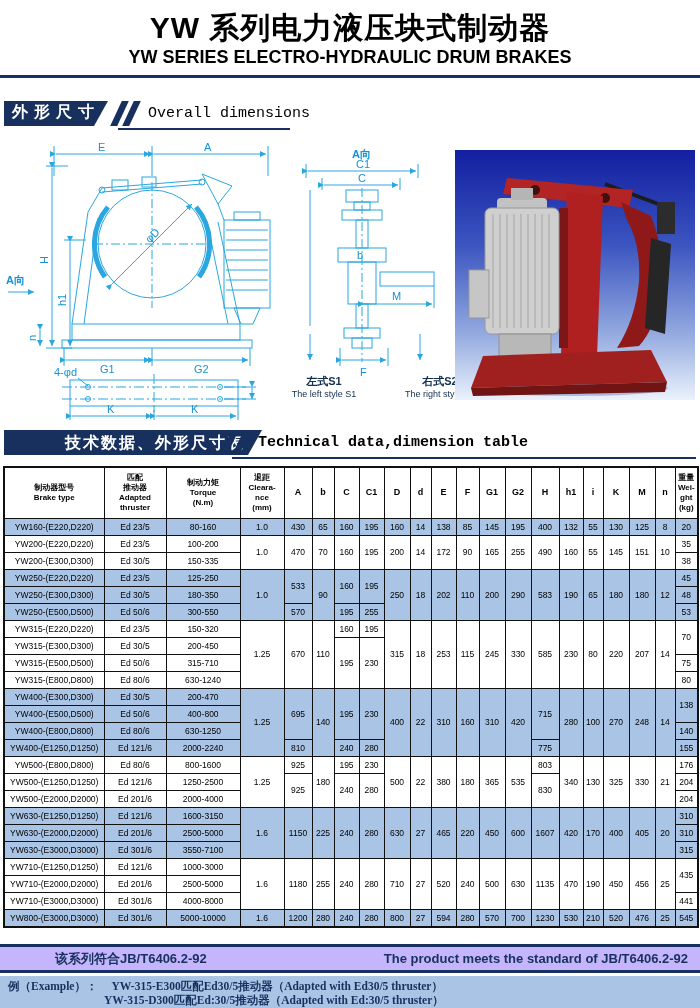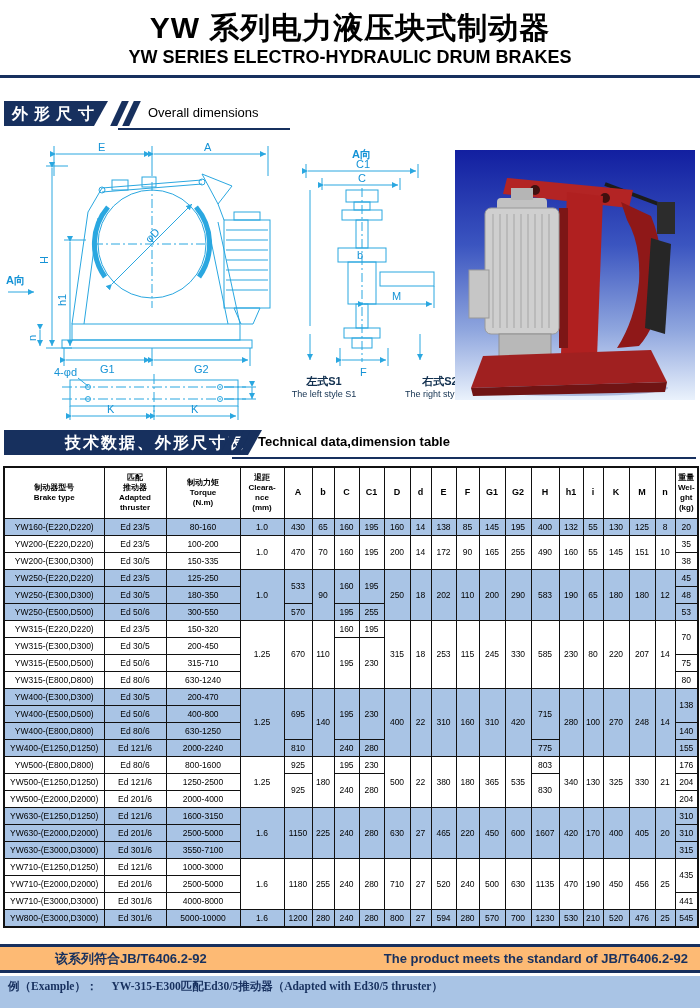--- a/index.html
+++ b/index.html
@@ -12,24 +12,24 @@
   #page-subtitle{position:absolute;top:47px;left:0;width:700px;text-align:center;
                  font-size:18px;font-weight:bold;}
   #title-rule{position:absolute;top:75px;left:0;width:700px;height:3px;background:#17305e;}
 
   
   .badge{position:absolute;height:25px;background:#17305e;color:#fff;
          font-family:"Liberation Serif","DejaVu Serif",serif;font-weight:bold;
          font-size:16px;line-height:25px;text-align:center;
          clip-path:polygon(0 0,100% 0,calc(100% - 14px) 100%,0 100%);}
   .stripe{position:absolute;width:7px;height:25px;background:#17305e;transform:skewX(-25deg);}
-  .sec-en{position:absolute;font-family:Liberation Sans, sans-serif;font-size:13px;}
+  .sec-en{position:absolute;font-family:Liberation Mono, monospace;font-size:15px;}
   .sec-line{position:absolute;height:2px;background:#17305e;}
 
-  #sec1-badge{top:101px;left:4px;width:104px;letter-spacing:6px;}
+  #sec1-badge{top:101px;left:4px;width:104px;letter-spacing:6px;font-family:Liberation Mono, monospace;}
   #sec1-s1{top:101px;left:116px;} #sec1-s2{top:101px;left:128px;}
   #sec1-en{top:105px;left:148px;}
   #sec1-line{top:128px;left:118px;width:172px;}
 
   #sec2-badge{top:430px;left:4px;width:214px;letter-spacing:2px;padding-left:44px;}
   #sec2-s1{top:430px;left:226px;} #sec2-s2{top:430px;left:238px;}
   #sec2-en{top:434px;left:258px;font-weight:bold;}
   #sec2-line{top:457px;left:232px;width:464px;}
 
   
@@ -52,21 +52,21 @@
   #spec-table{position:absolute;left:3px;top:466px;width:694px;
               border-collapse:collapse;table-layout:fixed;border:2px solid #111;}
   #spec-table th,#spec-table td{border:1px solid #111;text-align:center;vertical-align:middle;
               padding:0;overflow:hidden;}
   #spec-table th{font-size:8px;font-weight:bold;white-space:pre-line;height:50px;
               line-height:1.25;background:#fff;}
   #spec-table td{font-size:8.5px;height:16px;line-height:1;background:#fff;}
   #spec-table tr.sh td{background:#a9c4e5;}
 
   
-  #std-bar{position:absolute;top:944px;left:0;width:700px;height:29px;background:#fdba74;
+  #std-bar{position:absolute;top:944px;left:0;width:700px;height:29px;background:#c4b5fd;
            border-top:3px solid #17305e;border-bottom:3px solid #17305e;box-sizing:border-box;
            display:flex;align-items:center;justify-content:space-between;padding:0 12px 0 55px;}
   #std-bar .zh{font-size:13px;font-weight:bold;color:#17305e;}
   #std-bar .en{font-size:13px;font-weight:bold;color:#17305e;}
   #example{position:absolute;top:976px;left:0;width:700px;height:32px;background:#a9c4e5;
            color:#17305e;font-family:"Liberation Serif","DejaVu Serif",serif;
            font-weight:bold;font-size:11.5px;}
   #example .l1{position:absolute;top:3px;left:8px;}
   #example .l1 .txt{margin-left:14px;}
   #example .l2{position:absolute;top:17px;left:104px;}
@@ -621,15 +621,18 @@
 
   <div id="std-bar">
     <span class="zh">该系列符合JB/T6406.2-92</span>
     <span class="en">The product meets the standard of JB/T6406.2-92</span>
   </div>
 
   <div id="example">
     <div class="l1">
       <span>例（Example）：</span><span class="txt">YW-315-E300匹配Ed30/5推动器（Adapted with Ed30/5 thruster）</span>
     </div>
+    <div class="l2">
+      <span>YW-315-D300匹配Ed:30/5推动器（Adapted with Ed:30/5 thruster）</span>
+    </div>
   </div>
 
 </div>
 
 </body></html>

